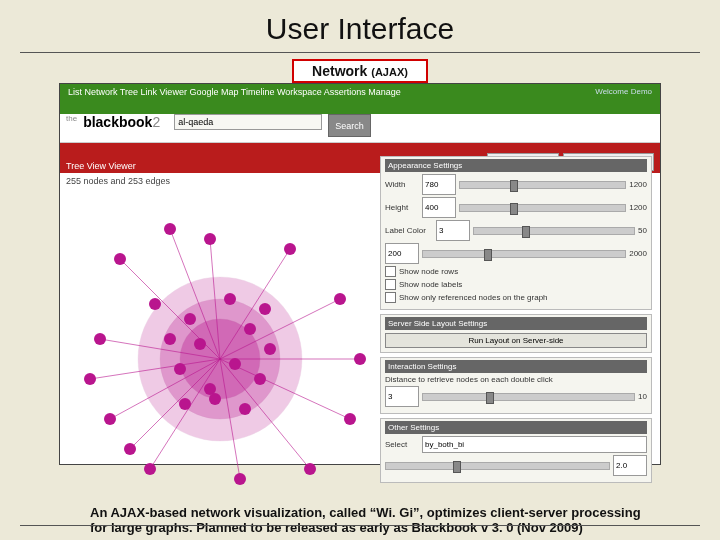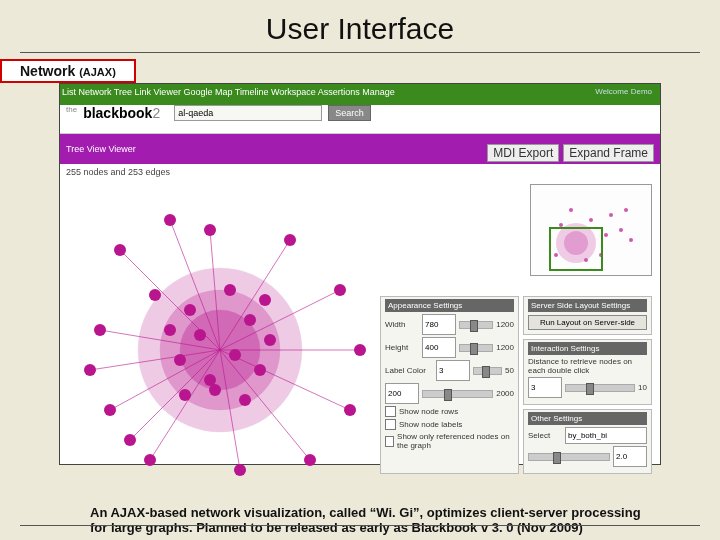--- a/index.html
+++ b/index.html
@@ -20,20 +20,21 @@
     padding-bottom: 6px;
     color: #111;
   }
   .hr {
     border: none;
     border-top: 1px solid #555;
     margin: 0 20px;
   }
   .tab-container {
     margin-top: 6px;
+    text-align: center;
   }
   .tab {
     display: inline-block;
     border: 2px solid #d00000;
     background: #fff;
     padding: 2px 18px;
     font-size: 14px;
     font-weight: bold;
     color: #111;
   }
@@ -41,24 +42,24 @@
   .app-window {
     position: relative;
     margin: 0 auto;
     width: 600px;
     height: 380px;
     background: #fff;
     border: 1px solid #444;
   }
   .app-topbar {
     background: #3a8a1e;
-    height: 21px;
+    height: 30px;
     font-size: 9px;
     color: #fff;
-    padding-left: 2px;
+    padding-left: 8px;
     line-height: 16px;
     position: relative;
   }
   .app-topbar .right {
     position: absolute; right: 8px; top: 0;
     color: #cde;
     font-size: 8px;
   }
   .app-brandbar {
     height: 28px;
@@ -76,35 +77,35 @@
     margin-left: 14px;
     border: 1px solid #999;
     height: 14px;
     width: 140px;
     font-size: 9px;
     padding: 0 3px;
     background: #f7f7f3;
   }
   .search-btn {
     margin-left: 6px;
-    height: 16px;
+    height: 23px;
     font-size: 9px;
     background: #888;
     color: #fff;
     border: 1px solid #666;
     padding: 0 6px;
   }
   .viewer-header {
-    background: #a21caf;
+    background: #b91c1c;
     color: #fff;
     font-size: 9px;
     padding: 2px 6px;
     display: flex;
     justify-content: space-between;
-    align-items: center;
+    align-items: flex-end;
   }
   .viewer-header .right-btns {
     display: flex; gap: 4px;
   }
   .mini-btn {
     background: #eee;
     border: 1px solid #999;
     font-size: 12px;
     padding: 1px 5px;
     color: #333;
@@ -140,20 +141,21 @@
   }
   .panels {
     position: absolute;
     right: 8px;
     bottom: 6px;
     width: 272px;
     display: flex;
     gap: 4px;
     font-size: 8px;
     color: #333;
+    flex-direction: column;
   }
   .panel {
     border: 1px solid #bbb;
     background: #f5f5ef;
     flex: 1;
     padding: 2px 4px 4px 4px;
   }
   .panel h4 {
     margin: 0 0 2px 0;
     background: #666;

